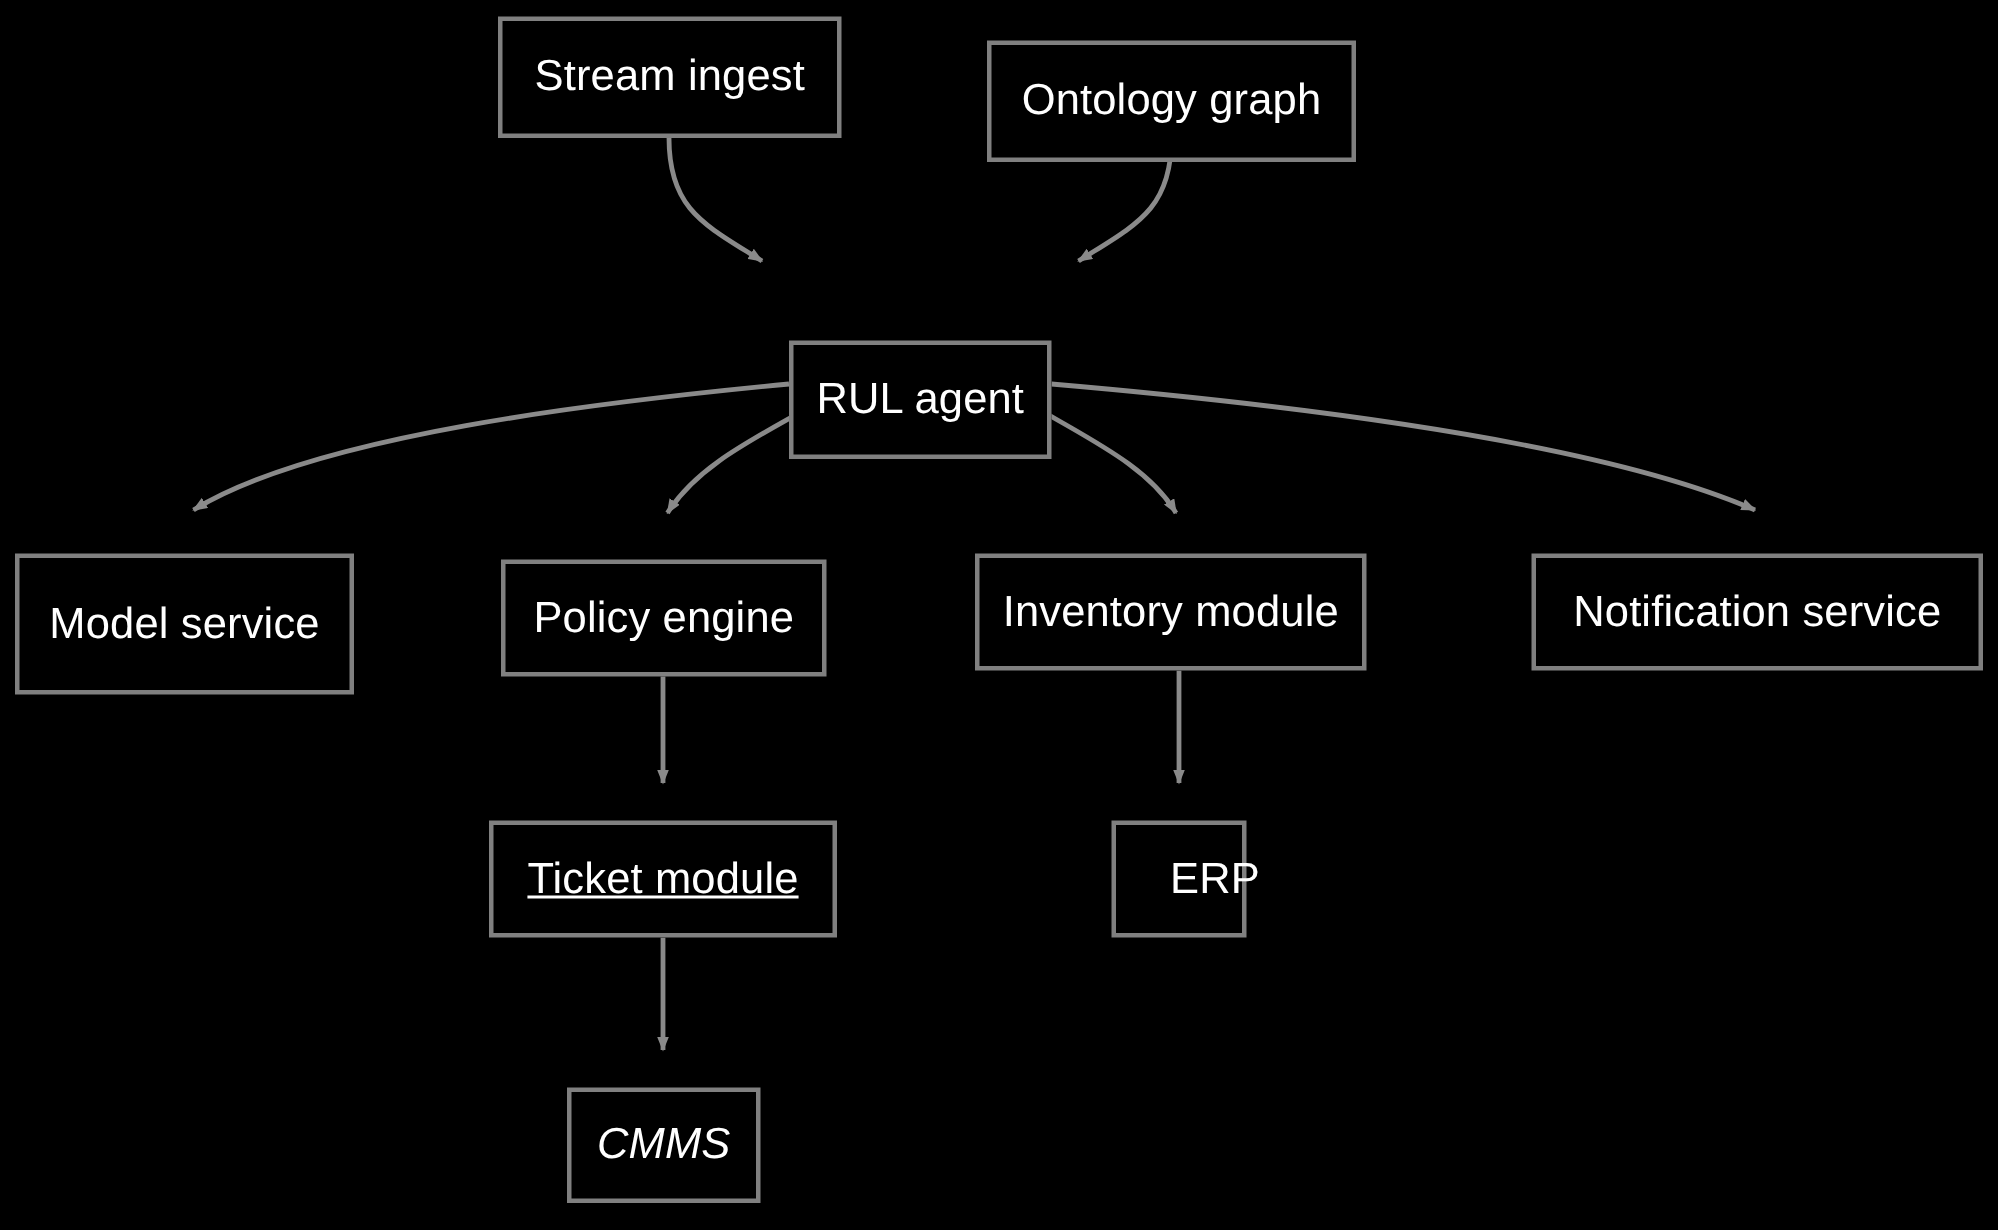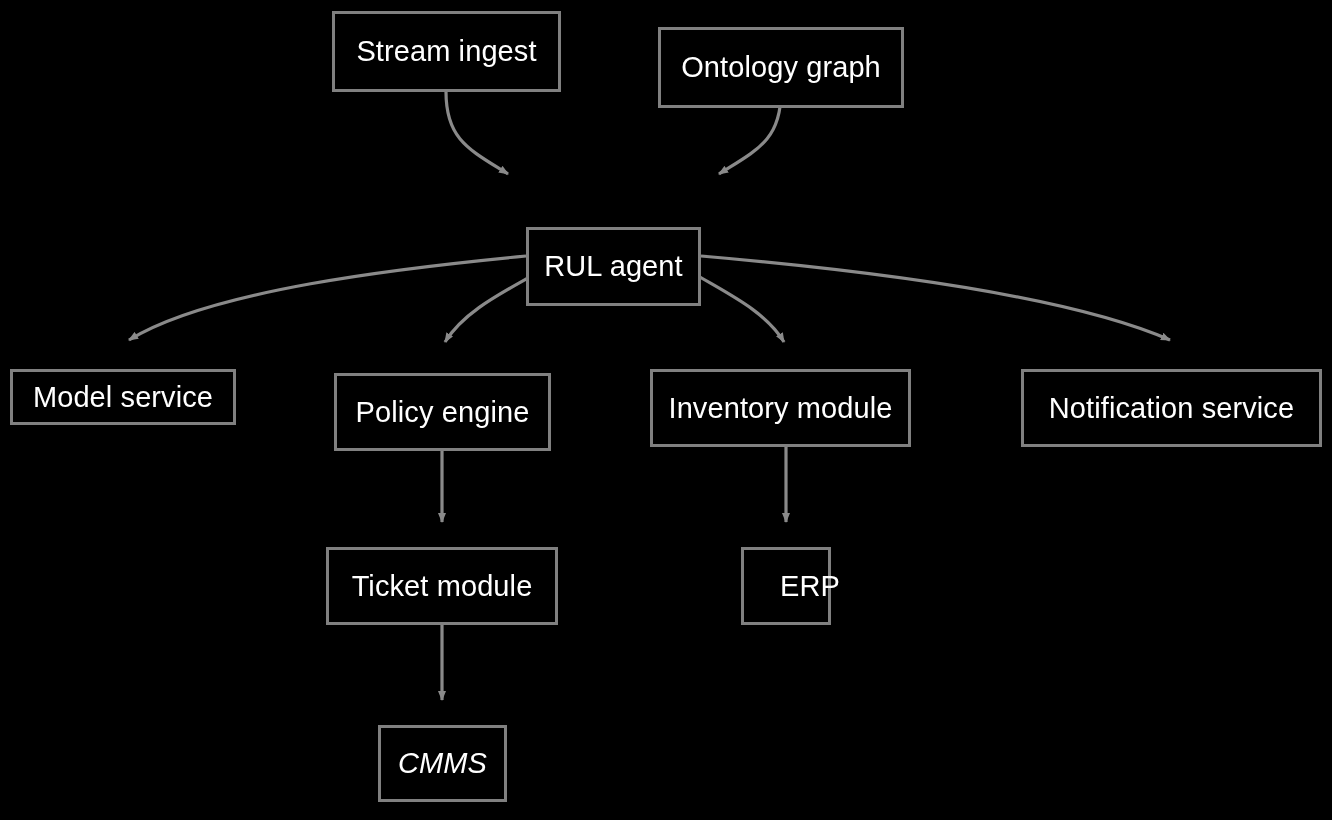--- a/index.html
+++ b/index.html
@@ -87,37 +87,37 @@
   </div>
 
   <div class="node" style="left: 658px; top: 11px; width: 246px; height: 81px; border-color: rgb(128, 128, 128); color: rgb(255, 255, 255); margin-top: 16px;">
     <span class="node-label">Ontology graph</span>
   </div>
 
   <div class="node" style="left: 526px; top: 191px; width: 175px; height: 79px; border-color: rgb(128, 128, 128); color: rgb(255, 255, 255); margin-top: 36px;">
     <span class="node-label">RUL agent</span>
   </div>
 
-  <div class="node" style="left: 10px; top: 369px; width: 226px; height: 56px; border-color: rgb(128, 128, 128); color: rgb(255, 255, 255);">
+  <div class="node" style="left: 10px; top: 369px; width: 226px; height: 94px; border-color: rgb(128, 128, 128); color: rgb(255, 255, 255);">
     <span class="node-label">Model service</span>
   </div>
 
   <div class="node" style="left: 334px; top: 373px; width: 217px; height: 78px; border-color: rgb(128, 128, 128); color: rgb(255, 255, 255);">
     <span class="node-label">Policy engine</span>
   </div>
 
   <div class="node" style="left: 650px; top: 369px; width: 261px; height: 78px; border-color: rgb(128, 128, 128); color: rgb(255, 255, 255);">
     <span class="node-label">Inventory module</span>
   </div>
 
   <div class="node" style="left: 1021px; top: 369px; width: 301px; height: 78px; border-color: rgb(128, 128, 128); color: rgb(255, 255, 255);">
     <span class="node-label">Notification service</span>
   </div>
 
-  <div class="node" style="left: 326px; top: 547px; width: 232px; height: 78px; border-color: rgb(128, 128, 128); color: rgb(255, 255, 255);">
+  <div class="node" style="left: 326px; top: 547px; width: 232px; height: 78px; border-color: rgb(128, 128, 128); color: rgb(255, 255, 255); text-decoration: underline;">
     <span class="node-label">Ticket module</span>
   </div>
 
   <div class="node" style="left: 741px; top: 547px; width: 90px; height: 78px; border-color: rgb(128, 128, 128); color: rgb(255, 255, 255); padding-left: 48px;">
     <span class="node-label">ERP</span>
   </div>
 
   <div class="node" style="left: 378px; top: 725px; width: 129px; height: 77px; border-color: rgb(128, 128, 128); color: rgb(255, 255, 255); font-style: italic;">
     <span class="node-label">CMMS</span>
   </div>

